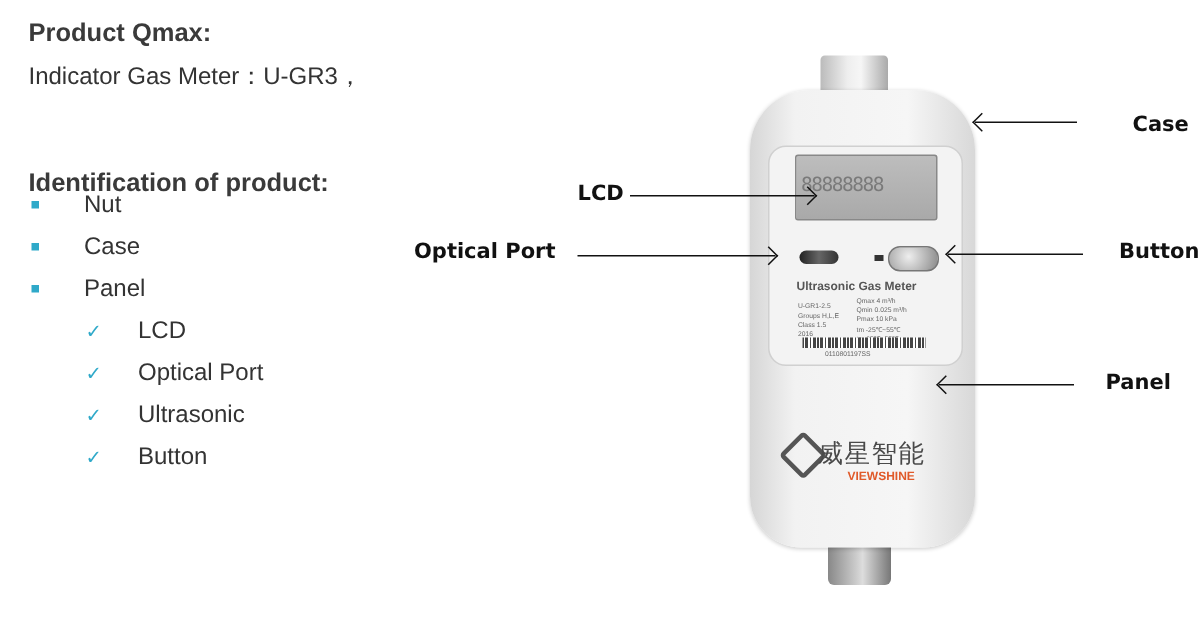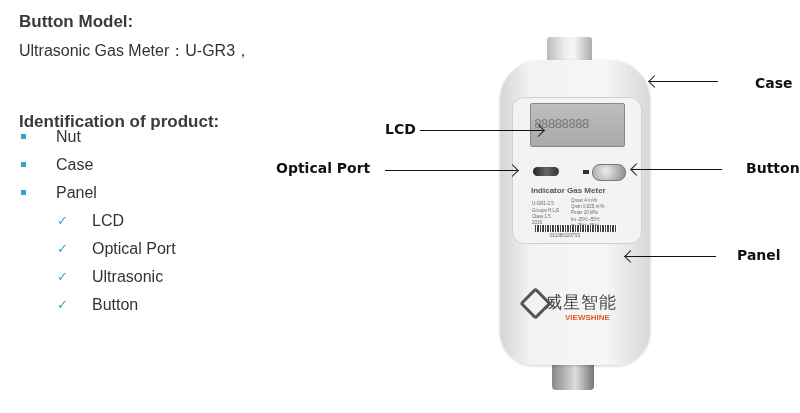--- a/index.html
+++ b/index.html
@@ -28,22 +28,22 @@
   .nameplate-title { left:531px; top:186px; font-size:8px; font-weight:bold; color:#555; }
   .np-small { font-size:4.5px; color:#666; }
   .barcode { left:535px; top:225px; width:82px; height:7px; background:repeating-linear-gradient(90deg,#444 0 1px,#fff 1px 2px,#444 2px 4px,#fff 4px 5px); }
   .logo-cn { left:545px; top:291px; font-size:17px; color:#4a4a4a; letter-spacing:1px;text-align:right; }
   .logo-en { left:565px; top:313px; font-size:8px; font-weight:bold; color:#e05a2a; }
   .logo-mark { left:524px; top:292px; width:17px; height:17px; border:3px solid #555; transform:rotate(45deg); border-radius:3px; }
 </style>
 </head>
 <body>
 
-<div class="abs h1" style="left:19px;top:12px;">Button Model:</div>
-<div class="abs body-text" style="left:19px;top:41px;">Ultrasonic Gas Meter：U-GR3，</div>
+<div class="abs h1" style="left:19px;top:12px;">Product Qmax:</div>
+<div class="abs body-text" style="left:19px;top:41px;">Indicator Gas Meter：U-GR3，</div>
 
 <div class="abs h1" style="left:19px;top:112px;">Identification of product:</div>
 
 <div class="abs bullet-sq" style="left:21px;top:134px;"></div>
 <div class="abs body-text" style="left:56px;top:128px;">Nut</div>
 <div class="abs bullet-sq" style="left:21px;top:162px;"></div>
 <div class="abs body-text" style="left:56px;top:156px;">Case</div>
 <div class="abs bullet-sq" style="left:21px;top:190px;"></div>
 <div class="abs body-text" style="left:56px;top:184px;">Panel</div>
 
@@ -58,21 +58,21 @@
 
 <div class="abs meter-top"></div>
 <div class="abs meter-bottom"></div>
 <div class="abs meter-body"></div>
 <div class="abs panel"></div>
 <div class="abs lcd"></div>
 <div class="abs lcd-digits">88888888</div>
 <div class="abs optical"></div>
 <div class="abs btn-ind"></div>
 <div class="abs btn"></div>
-<div class="abs nameplate-title">Indicator Gas Meter</div>
+<div class="abs nameplate-title">Ultrasonic Gas Meter</div>
 <div class="abs np-small" style="left:532px;top:201px;">U-GR1-2.5</div>
 <div class="abs np-small" style="left:532px;top:208px;">Groups H,L,E</div>
 <div class="abs np-small" style="left:532px;top:214px;">Class 1.5</div>
 <div class="abs np-small" style="left:532px;top:220px;">2016</div>
 <div class="abs np-small" style="left:571px;top:198px;">Qmax  4  m³/h</div>
 <div class="abs np-small" style="left:571px;top:204px;">Qmin 0.025 m³/h</div>
 <div class="abs np-small" style="left:571px;top:210px;">Pmax  10  kPa</div>
 <div class="abs np-small" style="left:571px;top:216px;">tm  -25℃~55℃</div>
 <div class="abs np-small" style="left:571px;top:222px;">tg  -25℃~55℃</div>
 <div class="abs barcode"></div>

